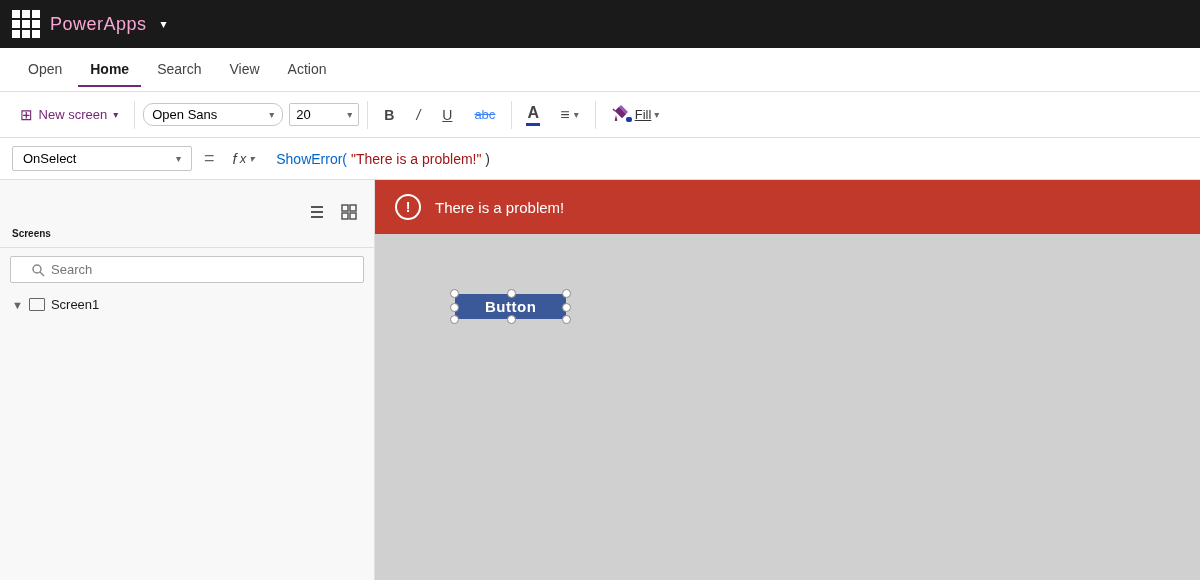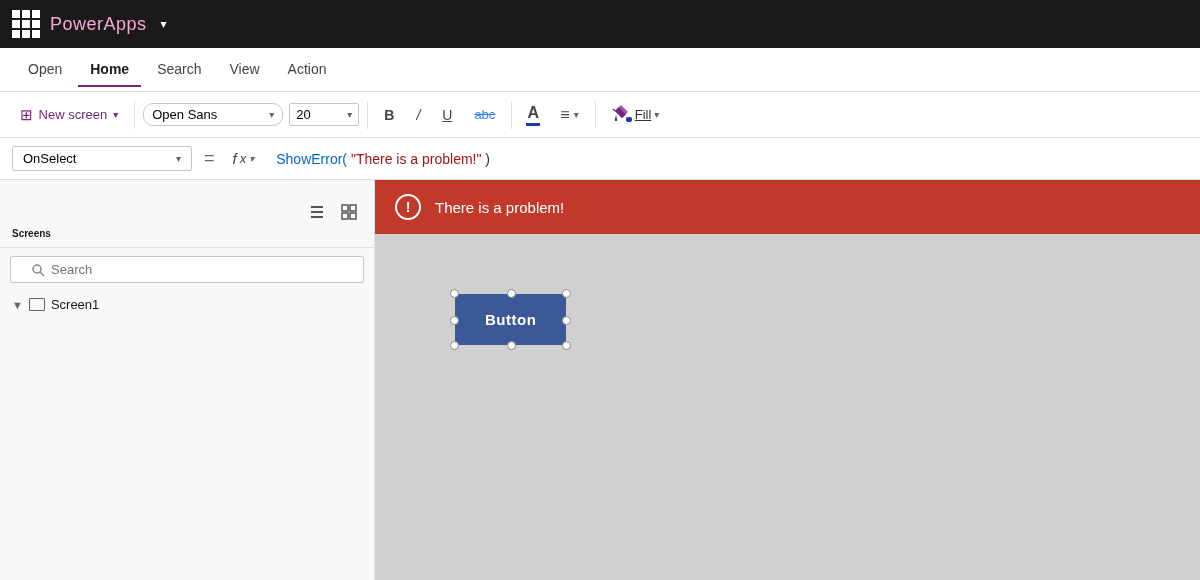--- a/index.html
+++ b/index.html
@@ -335,21 +335,21 @@
     .handle-ml { top: calc(50% - 4px); left: -5px; }
     .handle-mr { top: calc(50% - 4px); right: -5px; }
     .handle-bl { bottom: -5px; left: -5px; }
     .handle-bm { bottom: -5px; left: calc(50% - 4px); }
     .handle-br { bottom: -5px; right: -5px; }
     .app-button {
       background: #3b5998;
       color: white;
       font-size: 15px;
       font-weight: 600;
-      padding: 17px 30px;
+      padding: 4px 30px;
       border: none;
       cursor: pointer;
       border-radius: 2px;
       letter-spacing: 0.5px;
     }
 
     .new-screen-btn {
       display: flex;
       align-items: center;
       gap: 6px;

